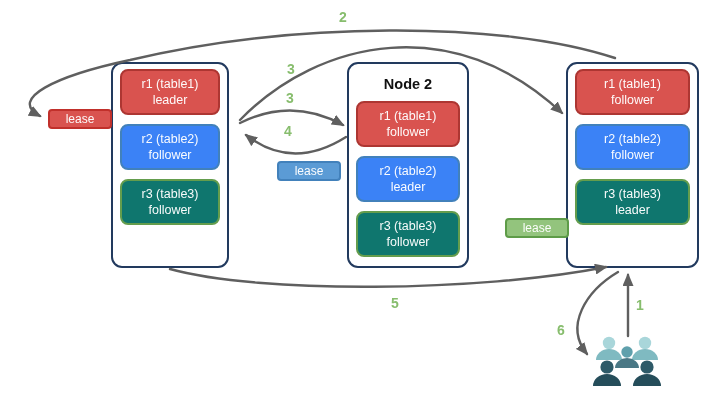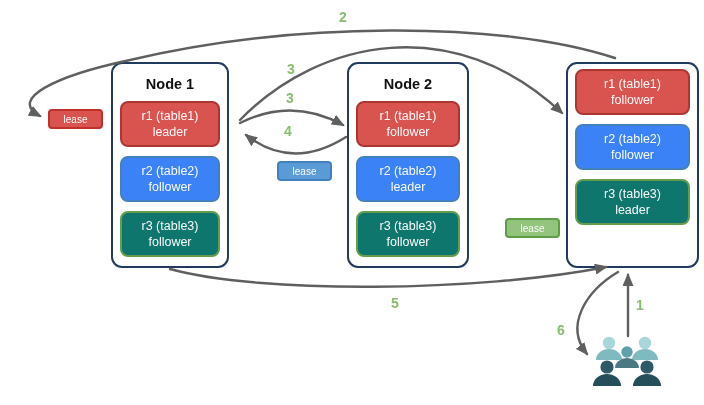--- a/index.html
+++ b/index.html
@@ -9,39 +9,38 @@
   .node{position:absolute;background:#ffffff;border:2px solid #223a5e;border-radius:11px;
         box-sizing:border-box;padding:5px 6px 0;z-index:2;}
   .node-title{text-align:center;font-weight:700;font-size:14.5px;color:#111111;padding:7px 0 9px;}
   .replica{height:46px;border-radius:8px;margin:0 1px 9px;color:rgba(255,255,255,0.97);
            display:flex;flex-direction:column;align-items:center;justify-content:center;
            font-size:12.5px;line-height:1.32;border:2px solid;box-sizing:border-box;text-align:center;}
   .replica.red{background:#d9534f;border-color:#ad3632;}
   .replica.blue{background:#3b82f6;border-color:#4281bb;}
   .replica.green{background:#0f766e;border-color:#649d4d;}
 
-  .lease{position:absolute;width:55px;height:20px;border-radius:4px;color:rgba(255,255,255,0.97);
-         font-size:10px;display:flex;align-items:center;justify-content:center;
+  .lease{position:absolute;width:64px;height:20px;border-radius:4px;color:rgba(255,255,255,0.97);
+         font-size:12px;display:flex;align-items:center;justify-content:center;
          border:2px solid;box-sizing:border-box;z-index:6;}
   .lease.red{background:#d9534f;border-color:#c1302b;left:48px;top:109px;}
   .lease.blue{background:#5b9bd5;border-color:#4281bb;left:277px;top:161px;}
   .lease.green{background:#93c47d;border-color:#5e9c48;left:505px;top:218px;}
 
   .step{position:absolute;font-weight:700;font-size:14px;color:#87bd6d;width:22px;text-align:center;z-index:7;}
 
   .arrows{position:absolute;left:0;top:0;z-index:5;pointer-events:none;}
   .users{position:absolute;left:592px;top:330px;z-index:3;}
 </style>
 </head>
 <body>
 
 <div class="canvas">
 
   <div class="node" style="left:111px;top:62px;width:118px;height:206px">
-    <div class="node-title">Node 1</div>
     <div class="replica red">
       <span>r1 (table1)</span>
       <span>leader</span>
     </div>
     <div class="replica blue">
       <span>r2 (table2)</span>
       <span>follower</span>
     </div>
     <div class="replica green">
       <span>r3 (table3)</span>

